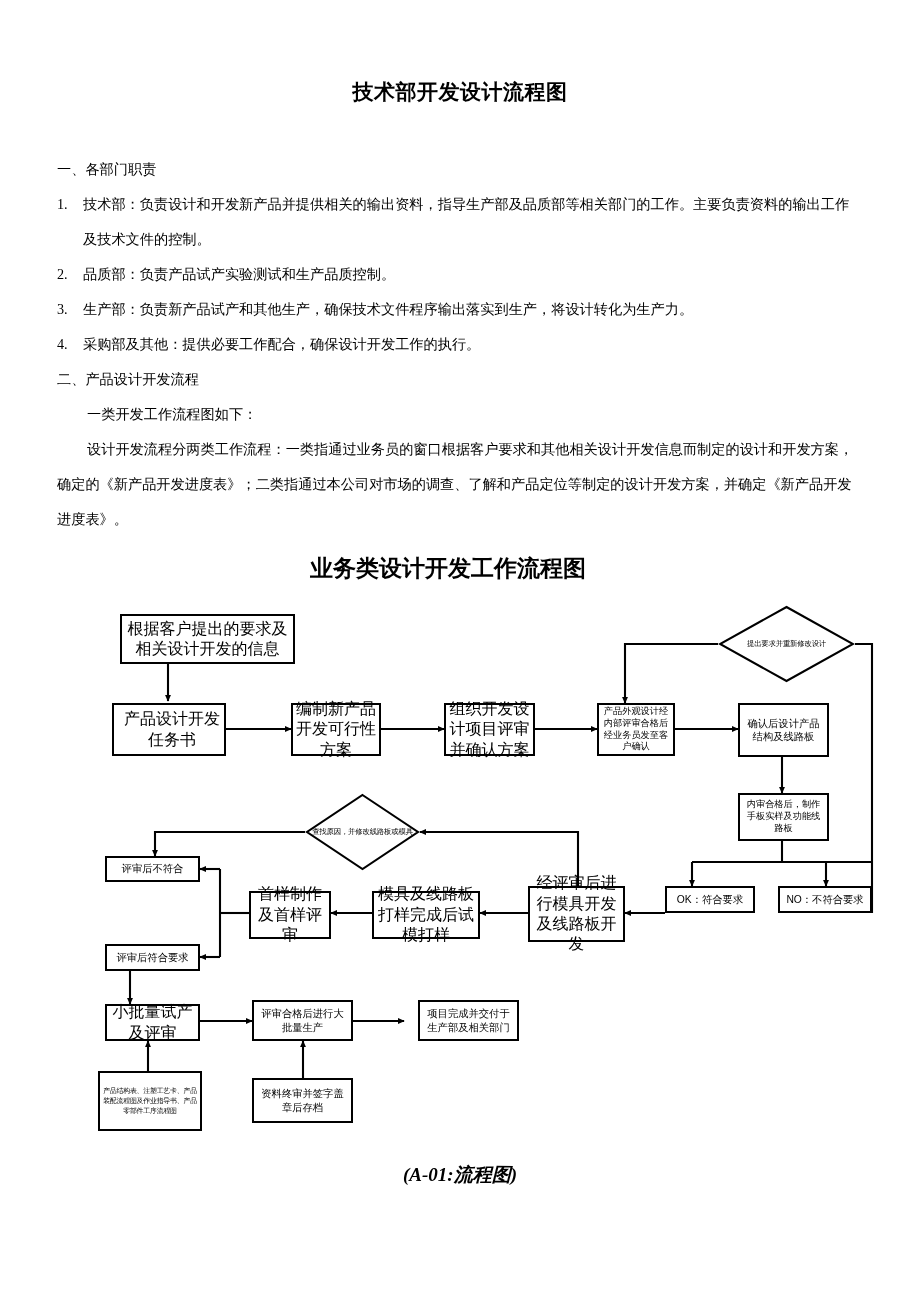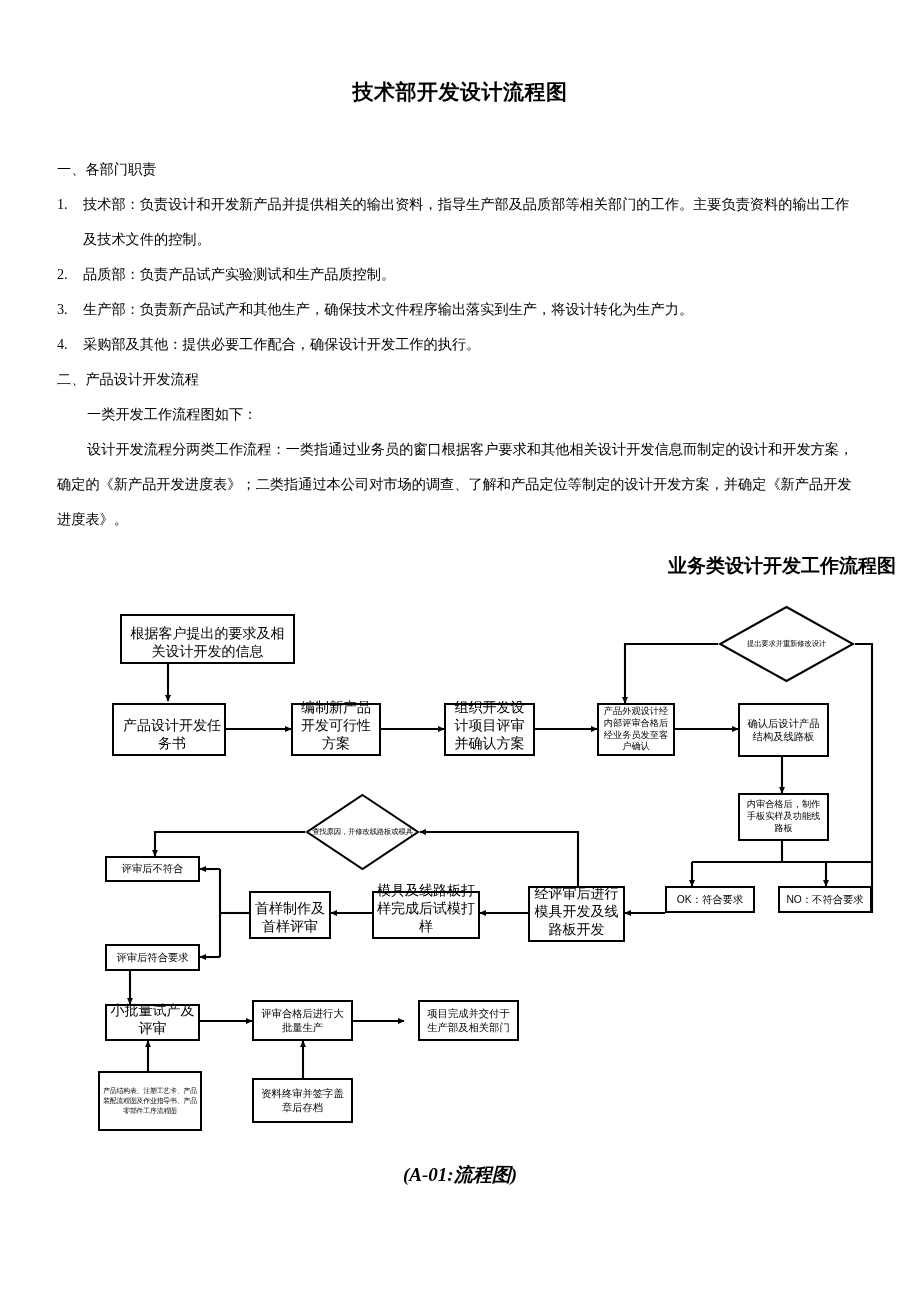--- a/index.html
+++ b/index.html
@@ -60,22 +60,22 @@
     line-height: 35px;
     text-indent: 30px;
   }
 
   
   .chart-title {
     position: absolute;
     left: 0;
     top: 553px;
     width: 896px;
-    text-align: right;
-    font-size: 19px;
+    text-align: center;
+    font-size: 23px;
     font-weight: bold;
     font-family: "Liberation Sans", "DejaVu Sans", sans-serif;
   }
 
   .flow {
     position: absolute;
     left: 0;
     top: 0;
     width: 920px;
     height: 1302px;
@@ -91,21 +91,21 @@
     align-items: center;
     justify-content: center;
     text-align: center;
     font-family: "Liberation Sans", "DejaVu Sans", sans-serif;
     line-height: 1.28;
     padding: 1px 3px;
     z-index: 4;
   }
   .node span { display: block; }
 
-  .n-big   { font-size: 14px; align-items: flex-end; }
+  .n-big   { font-size: 16px; }
   .n-mid   { font-size: 10.3px; }
   .n-small { font-size: 9.2px; }
   .n-tiny  { font-size: 6.9px; line-height: 1.42; letter-spacing: -0.2px; }
 
   .diamond-wrap {
     position: absolute;
     z-index: 4;
   }
   .diamond-wrap svg { display: block; }
   .diamond-label {

